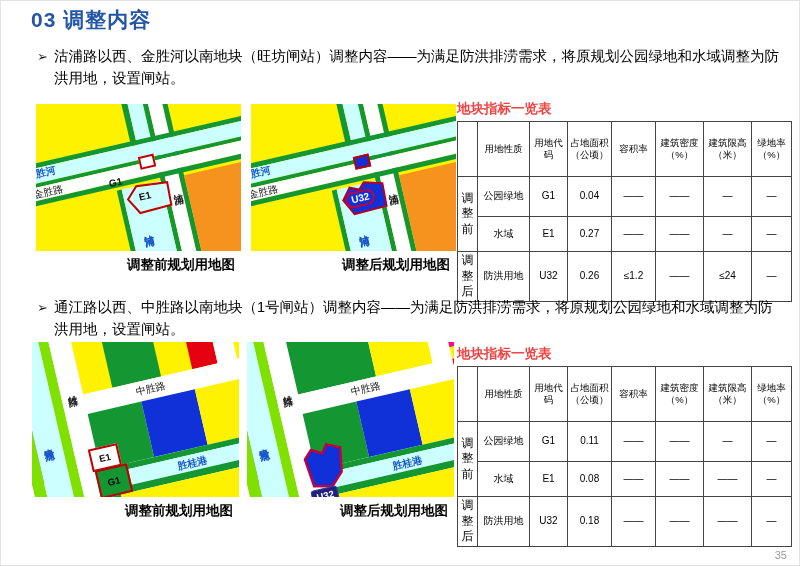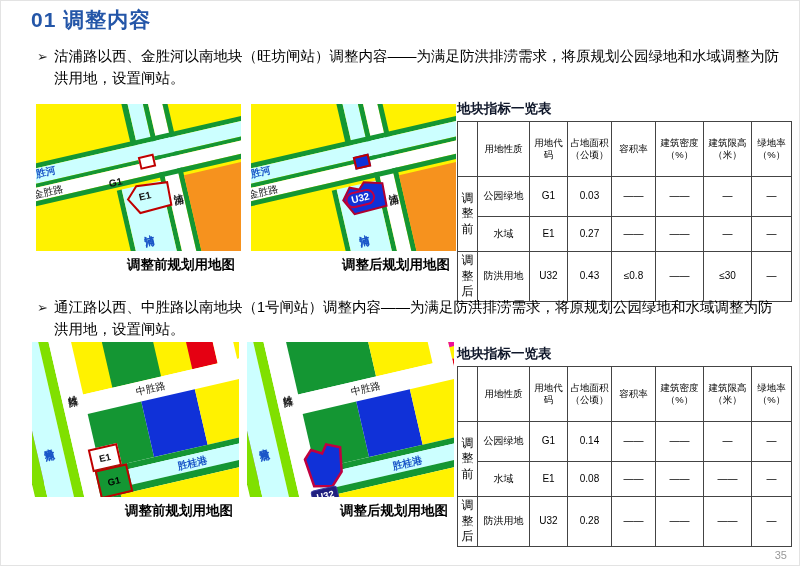--- a/index.html
+++ b/index.html
@@ -37,36 +37,36 @@
         border:2px solid #C00040;border-radius:8px;padding:0 4px;line-height:12px;}
   .chip.navy{background:#202080;border:1px solid #3a3aa0;border-radius:3px;line-height:13px;font-size:9.5px;}
   .ebox{position:absolute;left:112px;top:150px;width:26px;height:19px;background:#fff;
         border:2px solid #C00000;font-size:9.5px;font-weight:bold;text-align:center;line-height:19px;}
   .gbox{position:absolute;left:114px;top:172px;width:29px;height:25px;background:#149633;
         border:2px solid #C00000;font-size:9.5px;font-weight:bold;color:#000;text-align:center;line-height:25px;}
 
   
   .tbl{position:absolute;width:338px;}
   .t1{left:456px;top:99px;}  .t2{left:456px;top:344px;}
-  .tbl-title{font-weight:bold;font-size:13.5px;color:#0f172a;margin-bottom:3px;}
+  .tbl-title{font-weight:bold;font-size:13.5px;color:#ef4444;margin-bottom:3px;}
   .tbl table{border-collapse:collapse;width:312px;table-layout:fixed;}
   .tbl td{border:1px solid #444;text-align:center;vertical-align:middle;
           font-size:10px;padding:1px;line-height:1.25;color:#000;word-break:break-all;}
   .tbl tr.hd td{height:52px;font-size:9.5px;}
   .tbl tr.r1 td{height:37px;} .tbl tr.r2 td{height:32px;} .tbl tr.r3 td{height:44px;}
   .tbl td.grp{font-size:12px;line-height:1.3;}
   col.c0{width:20px;} col.c1{width:52px;} col.c2{width:38px;} col.c3{width:44px;}
   col.c4{width:44px;} col.c5{width:48px;} col.c6{width:48px;} col.c7{width:40px;}
 </style>
 </head>
 <body>
 
 <div class="slide">
 
-  <div class="title">01 调整内容</div>
+  <div class="title">03 调整内容</div>
 
   <div class="bullet b1">
     <span class="mark">➢</span>
     <span>沽浦路以西、金胜河以南地块（旺坊闸站）调整内容——为满足防洪排涝需求，将原规划公园绿地和水域调整为防洪用地，设置闸站。</span>
   </div>
 
   <div class="map-group g1m">
     <div class="map">
       <div class="inner">
         <div class="g" style="left:164px;top:0;width:6px;height:100px;"></div>
@@ -148,43 +148,43 @@
         <td>占地面积（公顷）</td>
         <td>容积率</td>
         <td>建筑密度（%）</td>
         <td>建筑限高（米）</td>
         <td>绿地率（%）</td>
       </tr>
       <tr class="r1">
         <td class="grp" rowspan="2">调整前</td>
         <td>公园绿地</td>
         <td>G1</td>
-        <td>0.03</td>
+        <td>0.04</td>
         <td>——</td>
         <td>——</td>
         <td>—</td>
         <td>—</td>
       </tr>
       <tr class="r2">
         <td>水域</td>
         <td>E1</td>
         <td>0.27</td>
         <td>——</td>
         <td>——</td>
         <td>—</td>
         <td>—</td>
       </tr>
       <tr class="r3">
         <td class="grp">调整后</td>
         <td>防洪用地</td>
         <td>U32</td>
-        <td>0.43</td>
-        <td>≤0.8</td>
-        <td>——</td>
-        <td>≤30</td>
+        <td>0.26</td>
+        <td>≤1.2</td>
+        <td>——</td>
+        <td>≤24</td>
         <td>—</td>
       </tr>
     </tbody>
       </table>
   </div>
 
   <div class="bullet b2">
     <span class="mark">➢</span>
     <span>通江路以西、中胜路以南地块（1号闸站）调整内容——为满足防洪排涝需求，将原规划公园绿地和水域调整为防洪用地，设置闸站。</span>
   </div>
@@ -279,40 +279,40 @@
         <td>占地面积（公顷）</td>
         <td>容积率</td>
         <td>建筑密度（%）</td>
         <td>建筑限高（米）</td>
         <td>绿地率（%）</td>
       </tr>
       <tr class="r1">
         <td class="grp" rowspan="2">调整前</td>
         <td>公园绿地</td>
         <td>G1</td>
-        <td>0.14</td>
+        <td>0.11</td>
         <td>——</td>
         <td>——</td>
         <td>—</td>
         <td>—</td>
       </tr>
       <tr class="r2">
         <td>水域</td>
         <td>E1</td>
         <td>0.08</td>
         <td>——</td>
         <td>——</td>
         <td>——</td>
         <td>—</td>
       </tr>
       <tr class="r3">
         <td class="grp">调整后</td>
         <td>防洪用地</td>
         <td>U32</td>
-        <td>0.28</td>
+        <td>0.18</td>
         <td>——</td>
         <td>——</td>
         <td>——</td>
         <td>—</td>
       </tr>
     </tbody>
       </table>
   </div>
 
   <div class="page-num">35</div>

